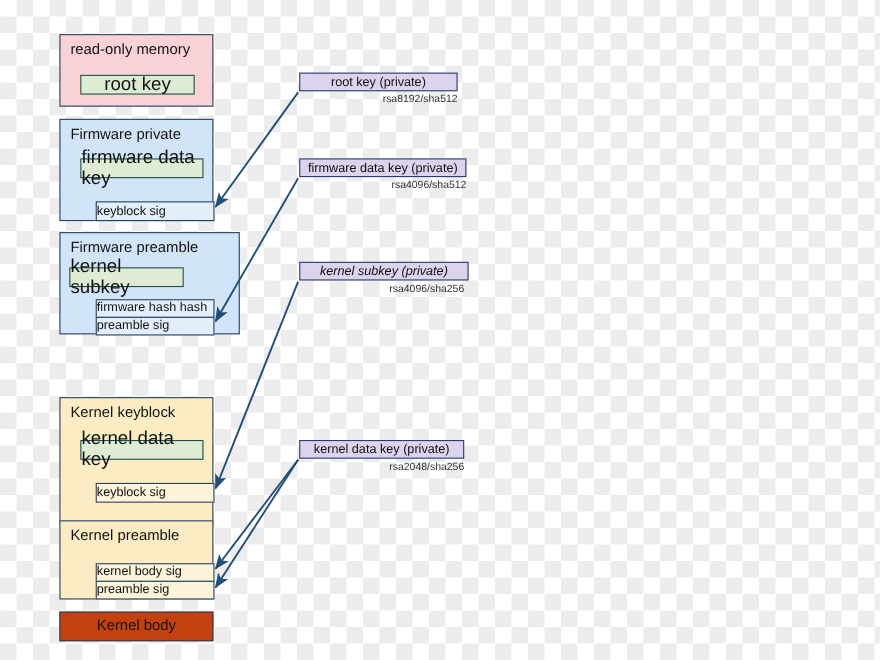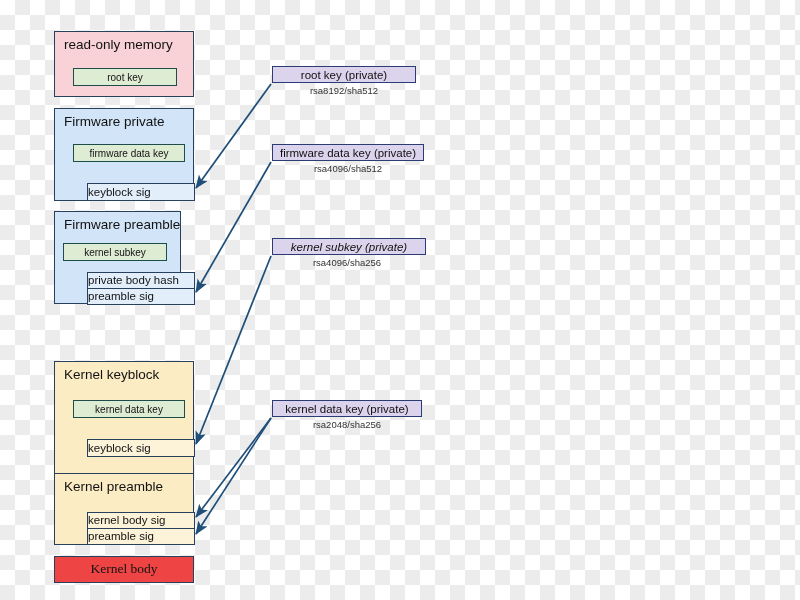--- a/index.html
+++ b/index.html
@@ -43,31 +43,31 @@
     font-size: 13.5px;
     color: #121212;
     white-space: nowrap;
   }
 
   
   .rom      { background: #f8d2d6; }
   .fw       { background: #d2e4f7; }
   .fwbody   { background: #a8ccec; }
   .kern     { background: #fcecc4; }
-  .kernbody { background: #ef4444; font-family: Liberation Serif, serif; }
+  .kernbody { background: #c2410c; }
 
   .keychip {
     position: absolute;
     box-sizing: border-box;
     background: #dfecd4;
     border: 1.3px solid #1d4d4a;
     display: flex;
     align-items: center;
     justify-content: center;
-    font-size: 10px;
+    font-size: 17px;
     color: #121212;
   }
   .sigchip {
     position: absolute;
     box-sizing: border-box;
     border: 1.2px solid #27405e;
     display: flex;
     align-items: center;
     justify-content: flex-start;
     font-size: 11.5px;
@@ -95,21 +95,21 @@
     display: flex;
     align-items: center;
     justify-content: center;
     font-size: 11.5px;
     color: #101010;
   }
   .privalgo {
     position: absolute;
     font-size: 9.5px;
     color: #333333;
-    text-align: center;
+    text-align: right;
     white-space: nowrap;
   }
 
   svg#arrows {
     position: absolute;
     left: 0;
     top: 0;
     width: 800px;
     height: 600px;
     pointer-events: none;
@@ -130,27 +130,27 @@
   <div class="box container-box fw" style="left:54px; top:108px; width:140px; height:93px;">
     <span class="container-title">Firmware private</span>
     <span class="keychip" style="left:18px; top:35px; width:112px; height:18px;">
       <span>firmware data key</span>
     </span>
     <span class="sigchip sig-fw" style="left:32px; top:74px; width:108px; height:18px;">
       <span>keyblock sig</span>
     </span>
   </div>
 
-  <div class="box container-box fw" style="left:54px; top:211px; width:127px; height:93px;padding-left:33px;">
+  <div class="box container-box fw" style="left:54px; top:211px; width:164px; height:93px;padding-left:33px;">
     <span class="container-title">Firmware preamble</span>
     <span class="keychip" style="left:8px; top:31px; width:104px; height:18px;">
       <span>kernel subkey</span>
     </span>
     <span class="sigchip sig-fw" style="left:32px; top:60px; width:108px; height:17px;">
-      <span>private body hash</span>
+      <span>firmware hash hash</span>
     </span>
     <span class="sigchip sig-fw" style="left:32px; top:76px; width:108px; height:17px;">
       <span>preamble sig</span>
     </span>
   </div>
 
 
   <div class="box container-box kern" style="left:54px; top:361px; width:140px; height:116px;">
     <span class="container-title">Kernel keyblock</span>
     <span class="keychip" style="left:18px; top:38px; width:112px; height:18px;">

